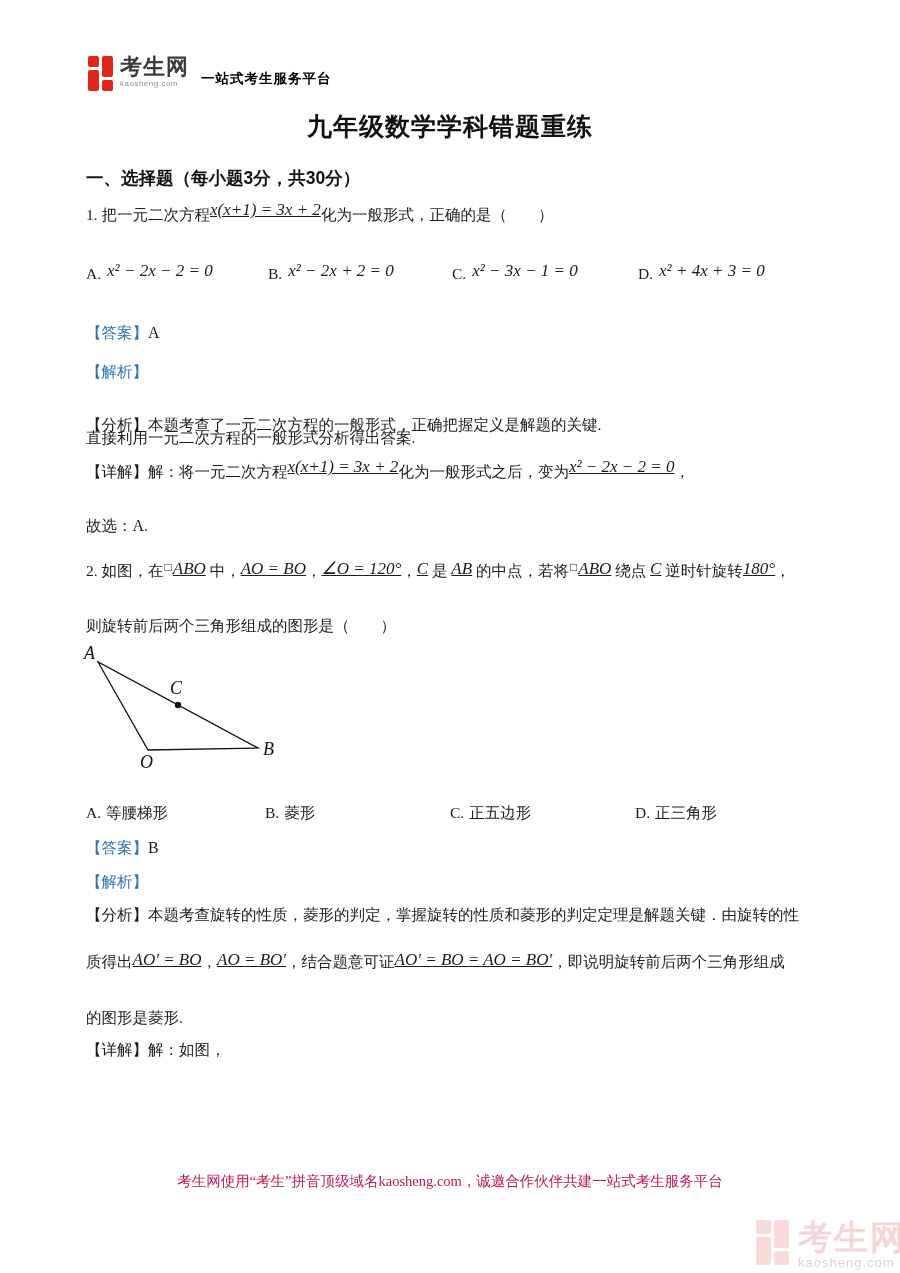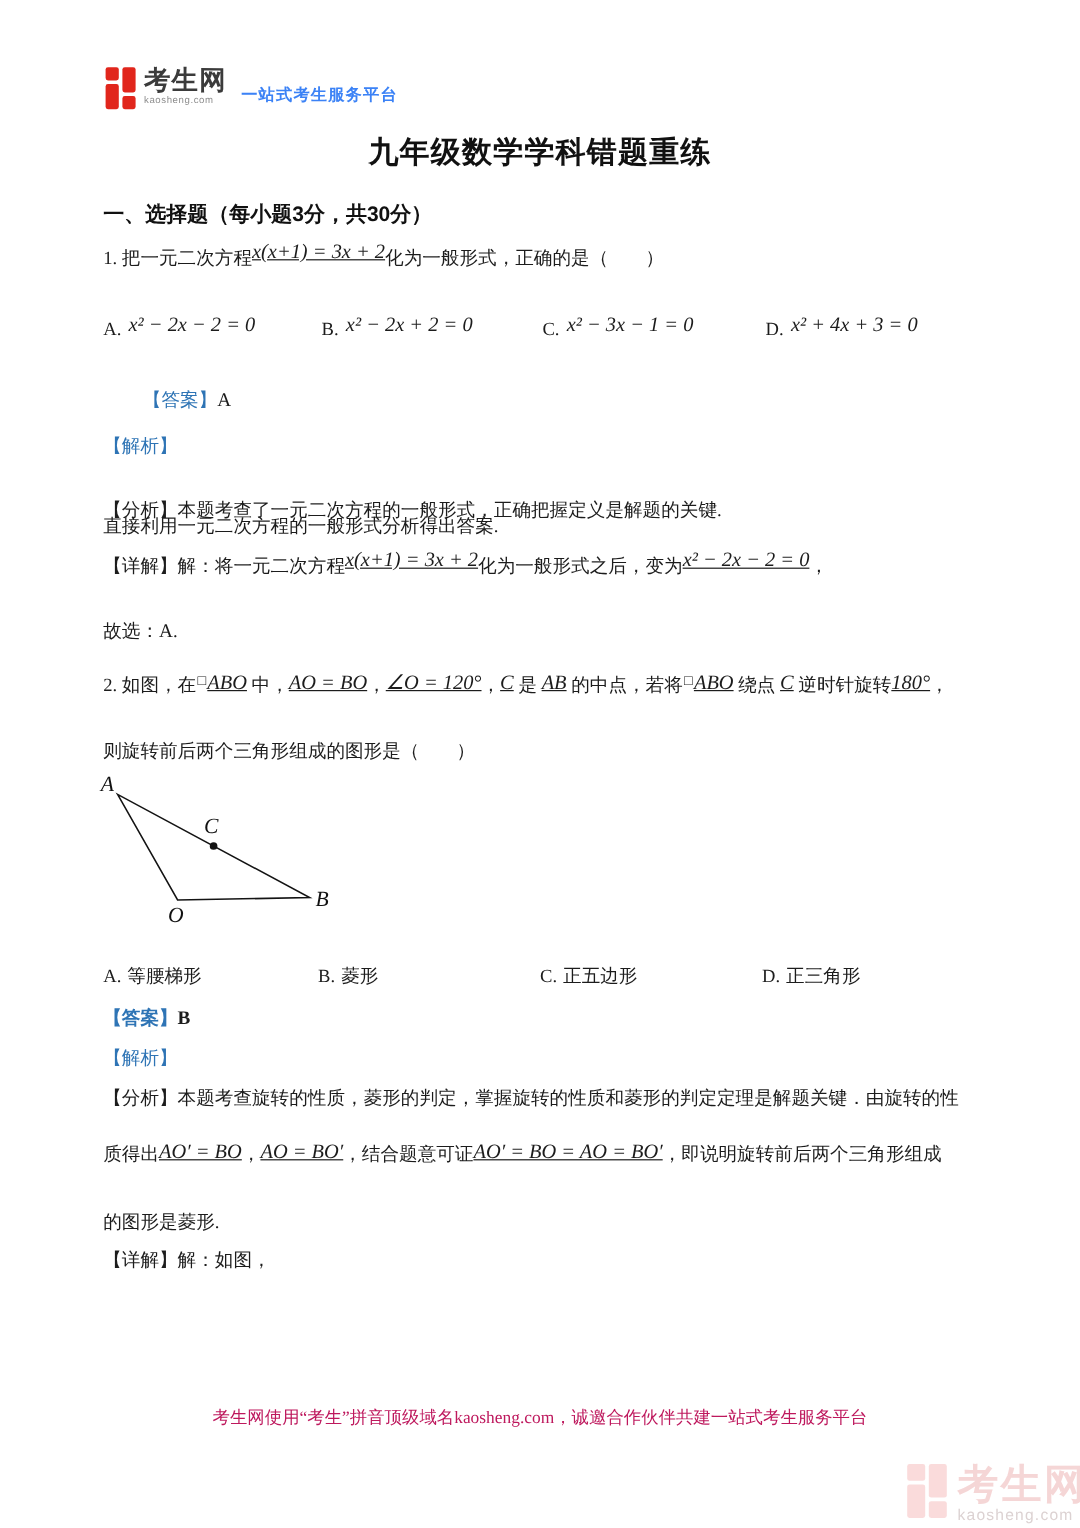--- a/index.html
+++ b/index.html
@@ -13,21 +13,21 @@
 
   
   .logo { position:absolute; left:88px; top:56px; display:flex; align-items:flex-start; }
   .mark { display:flex; gap:3px; }
   .mark .col { display:flex; flex-direction:column; gap:3px; }
   .mark .blk { width:11px; border-radius:2px; background:#E1261C; }
   .mark .h-s { height:11px; } .mark .h-t { height:21px; }
   .brandcol { margin-left:7px; line-height:1; }
   .brand { font-family:"Liberation Sans","DejaVu Sans",sans-serif; font-weight:bold; font-size:22px; color:#3b3b3b; letter-spacing:1px; }
   .branddom { font-family:"Liberation Sans",sans-serif; font-size:8px; color:#8d8d8d; margin-top:2px; letter-spacing:0.5px; }
-  .tagline { font-family:"Liberation Sans",sans-serif; font-weight:bold; font-size:13.5px; color:#3b82f6; margin-left:12px; margin-top:14px; letter-spacing:1px; }
+  .tagline { font-family:"Liberation Sans",sans-serif; font-weight:bold; font-size:13.5px; color:#000000; margin-left:12px; margin-top:14px; letter-spacing:1px; }
 
   .doc-title { position:absolute; top:110px; left:0; width:900px; text-align:center;
     font-family:"Liberation Sans","DejaVu Sans",sans-serif; font-weight:bold; font-size:25px; color:#111; letter-spacing:1px; }
   .sec-head { top:166px; font-family:"Liberation Sans",sans-serif; font-weight:bold; font-size:17.5px; color:#111; }
 
   .math { font-family:"Liberation Serif",serif; font-style:italic; font-size:17px;text-decoration:underline; }
   .raise .math { position:relative; top:-5px; }
   .raise2 .math { position:relative; top:-2px; }
   .tofu { font-style:normal; font-size:12px; position:relative; top:-5px; padding:0 1px; }
 
@@ -80,21 +80,21 @@
 
 <div class="ln raise" style="top:205px;"><span>1.  把一元二次方程</span><span class="math">x(x+1) = 3x + 2</span><span>化为一般形式，正确的是（　　）</span></div>
 
 <div class="ln opts" style="top:264px;">
   <span class="opt q1o1"><span class="olabel">A.</span><span class="formula">x² − 2x − 2 = 0</span></span>
   <span class="opt q1o2"><span class="olabel">B.</span><span class="formula">x² − 2x + 2 = 0</span></span>
   <span class="opt q1o3"><span class="olabel">C.</span><span class="formula">x² − 3x − 1 = 0</span></span>
   <span class="opt q1o4"><span class="olabel">D.</span><span class="formula">x² + 4x + 3 = 0</span></span>
 </div>
 
-<div class="ln" style="top:323px;margin-left:33px;">
+<div class="ln" style="top:323px;">
   <span class="tag">【答案】</span><span style="font-family:'Liberation Serif',serif;font-size:16px;">A</span>
 </div>
 <div class="ln" style="top:362px;">
   <span class="tag">【解析】</span>
 </div>
 <div class="ln" style="top:395px;margin-top:20px;">【分析】本题考查了一元二次方程的一般形式，正确把握定义是解题的关键.</div>
 <div class="ln" style="top:428px;">直接利用一元二次方程的一般形式分析得出答案.</div>
 <div class="ln raise" style="top:462px;text-align:right;"><span>【详解】解：将一元二次方程</span><span class="math">x(x+1) = 3x + 2</span><span>化为一般形式之后，变为</span><span class="math">x² − 2x − 2 = 0</span><span>，</span></div>
 <div class="ln" style="top:516px;">
   <span>故选：</span><span style="font-family:'Liberation Serif',serif;font-size:16px;">A</span><span>.</span>
@@ -112,21 +112,21 @@
   <text x="58" y="126">O</text>
 </svg>
 
 <div class="ln opts" style="top:803px;">
   <span class="opt q2o1"><span class="olabel">A.</span><span class="otext">等腰梯形</span></span>
   <span class="opt q2o2"><span class="olabel">B.</span><span class="otext">菱形</span></span>
   <span class="opt q2o3"><span class="olabel">C.</span><span class="otext">正五边形</span></span>
   <span class="opt q2o4"><span class="olabel">D.</span><span class="otext">正三角形</span></span>
 </div>
 
-<div class="ln" style="top:838px;font-weight:bold;">
+<div class="ln" style="top:838px;">
   <span class="tag">【答案】</span><span style="font-family:'Liberation Serif',serif;font-size:16px;">B</span>
 </div>
 <div class="ln" style="top:872px;">
   <span class="tag">【解析】</span>
 </div>
 <div class="ln" style="top:905px;">【分析】本题考查旋转的性质，菱形的判定，掌握旋转的性质和菱形的判定定理是解题关键．由旋转的性</div>
 <div class="ln raise2" style="top:952px;"><span>质得出</span><span class="math">AO′ = BO</span><span>，</span><span class="math">AO = BO′</span><span>，结合题意可证</span><span class="math">AO′ = BO = AO = BO′</span><span>，即说明旋转前后两个三角形组成</span></div>
 <div class="ln" style="top:1008px;">的图形是菱形.</div>
 <div class="ln" style="top:1040px;">【详解】解：如图，</div>
 

